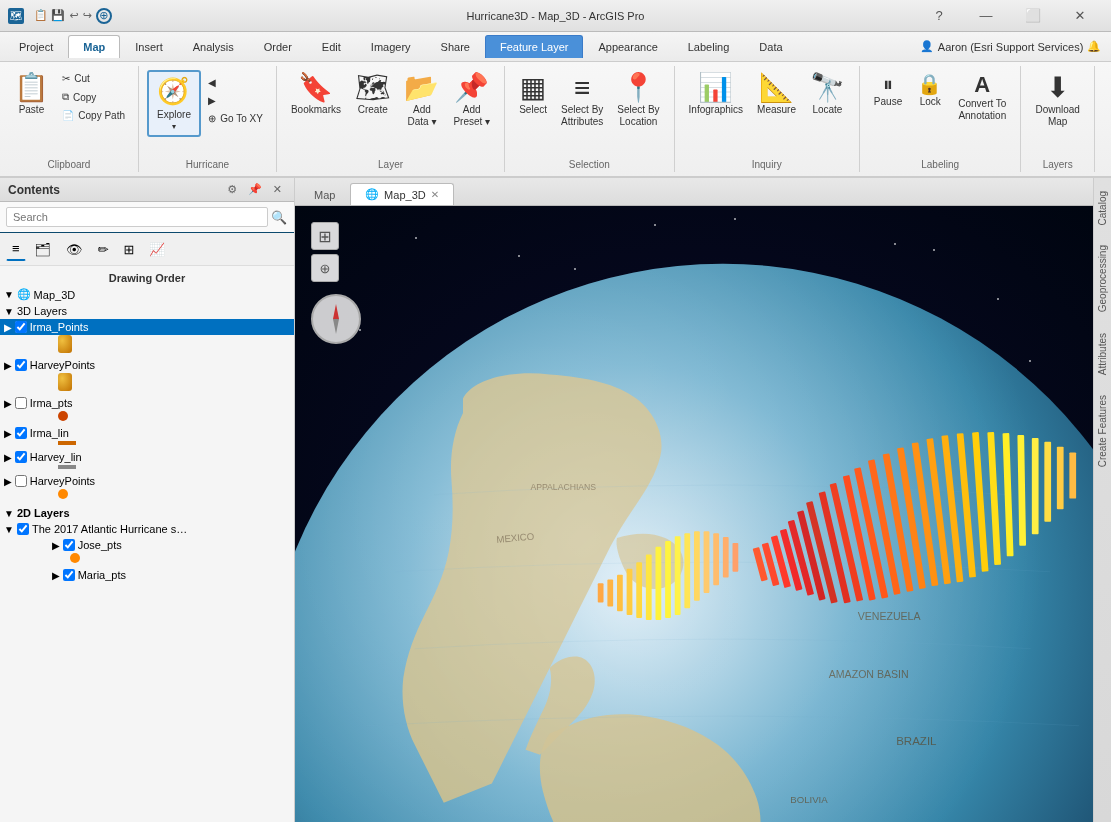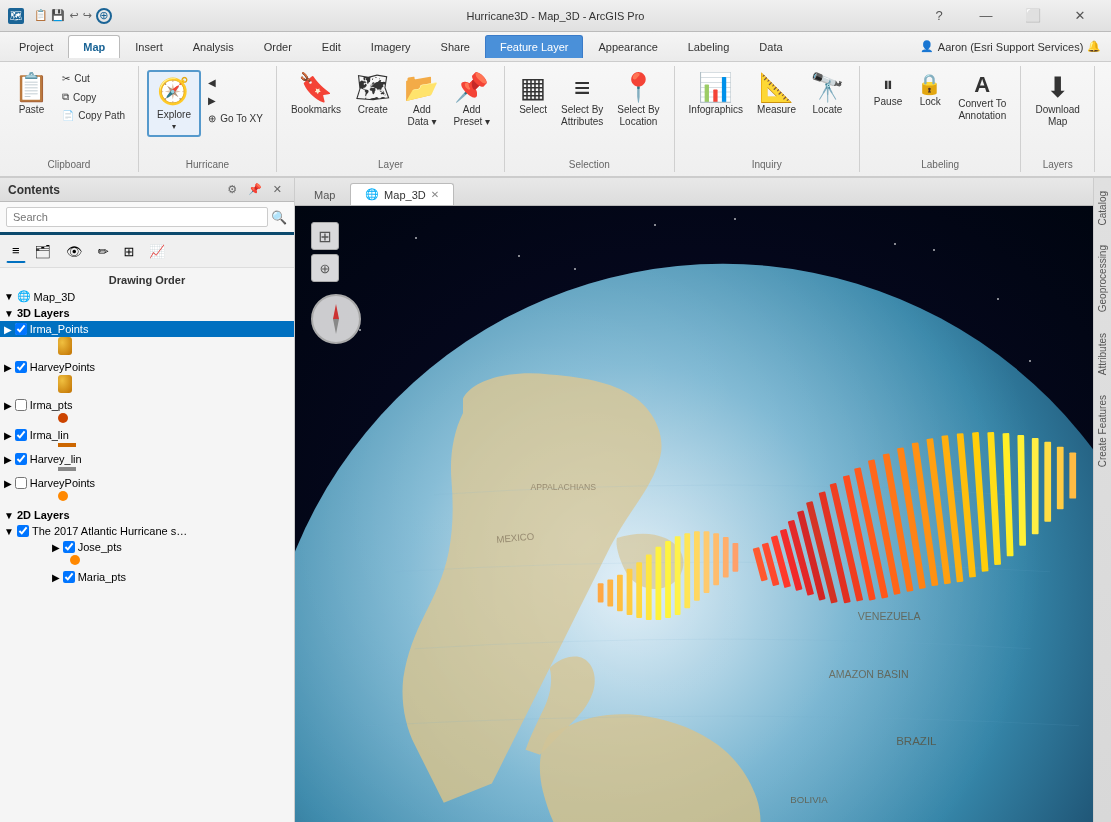--- a/index.html
+++ b/index.html
@@ -144,21 +144,21 @@
       padding: 4px 8px;
       display: flex;
       align-items: center;
       justify-content: space-between;
     }
     #contents-header .title { font-size: 12px; font-weight: 600; color: #333; }
     #contents-header .controls { display: flex; gap: 3px; }
     #contents-header .ctrl-btn { font-size: 11px; cursor: pointer; color: #666; padding: 1px 4px; }
     #search-bar {
       padding: 5px 6px;
-      border-bottom: 3px solid #0c4a6e;
+      border-bottom: 1px solid #0c4a6e;
       display: flex;
       align-items: center;
       gap: 4px;
       background: #f9f9f9;
     }
     #search-bar input {
       flex: 1;
       border: 1px solid #ccc;
       border-radius: 2px;
       padding: 3px 6px;
@@ -545,21 +545,21 @@
       <div class="drawing-order-label">Drawing Order</div>
 
       <div class="layer-row indent-1">
         <span style="font-size:10px;">▼</span>
         <span>🌐</span>
         <span>Map_3D</span>
       </div>
 
       <div class="layer-row indent-2">
         <span style="font-size:10px;">▼</span>
-        <span style="font-size:11px; font-weight:700;">3D Layers</span>
+        <span style="font-size:11px; font-weight:400;">3D Layers</span>
       </div>
 
       <div class="layer-row indent-3 selected-row">
         <span style="font-size:10px;">▶</span>
         <input type="checkbox" checked="" style="width: 12px; height: 12px;">
         <span>Irma_Points</span>
       </div>
 
       <div style="padding-left:58px; padding-bottom:4px;">
         <div class="symbol-cylinder"></div>

